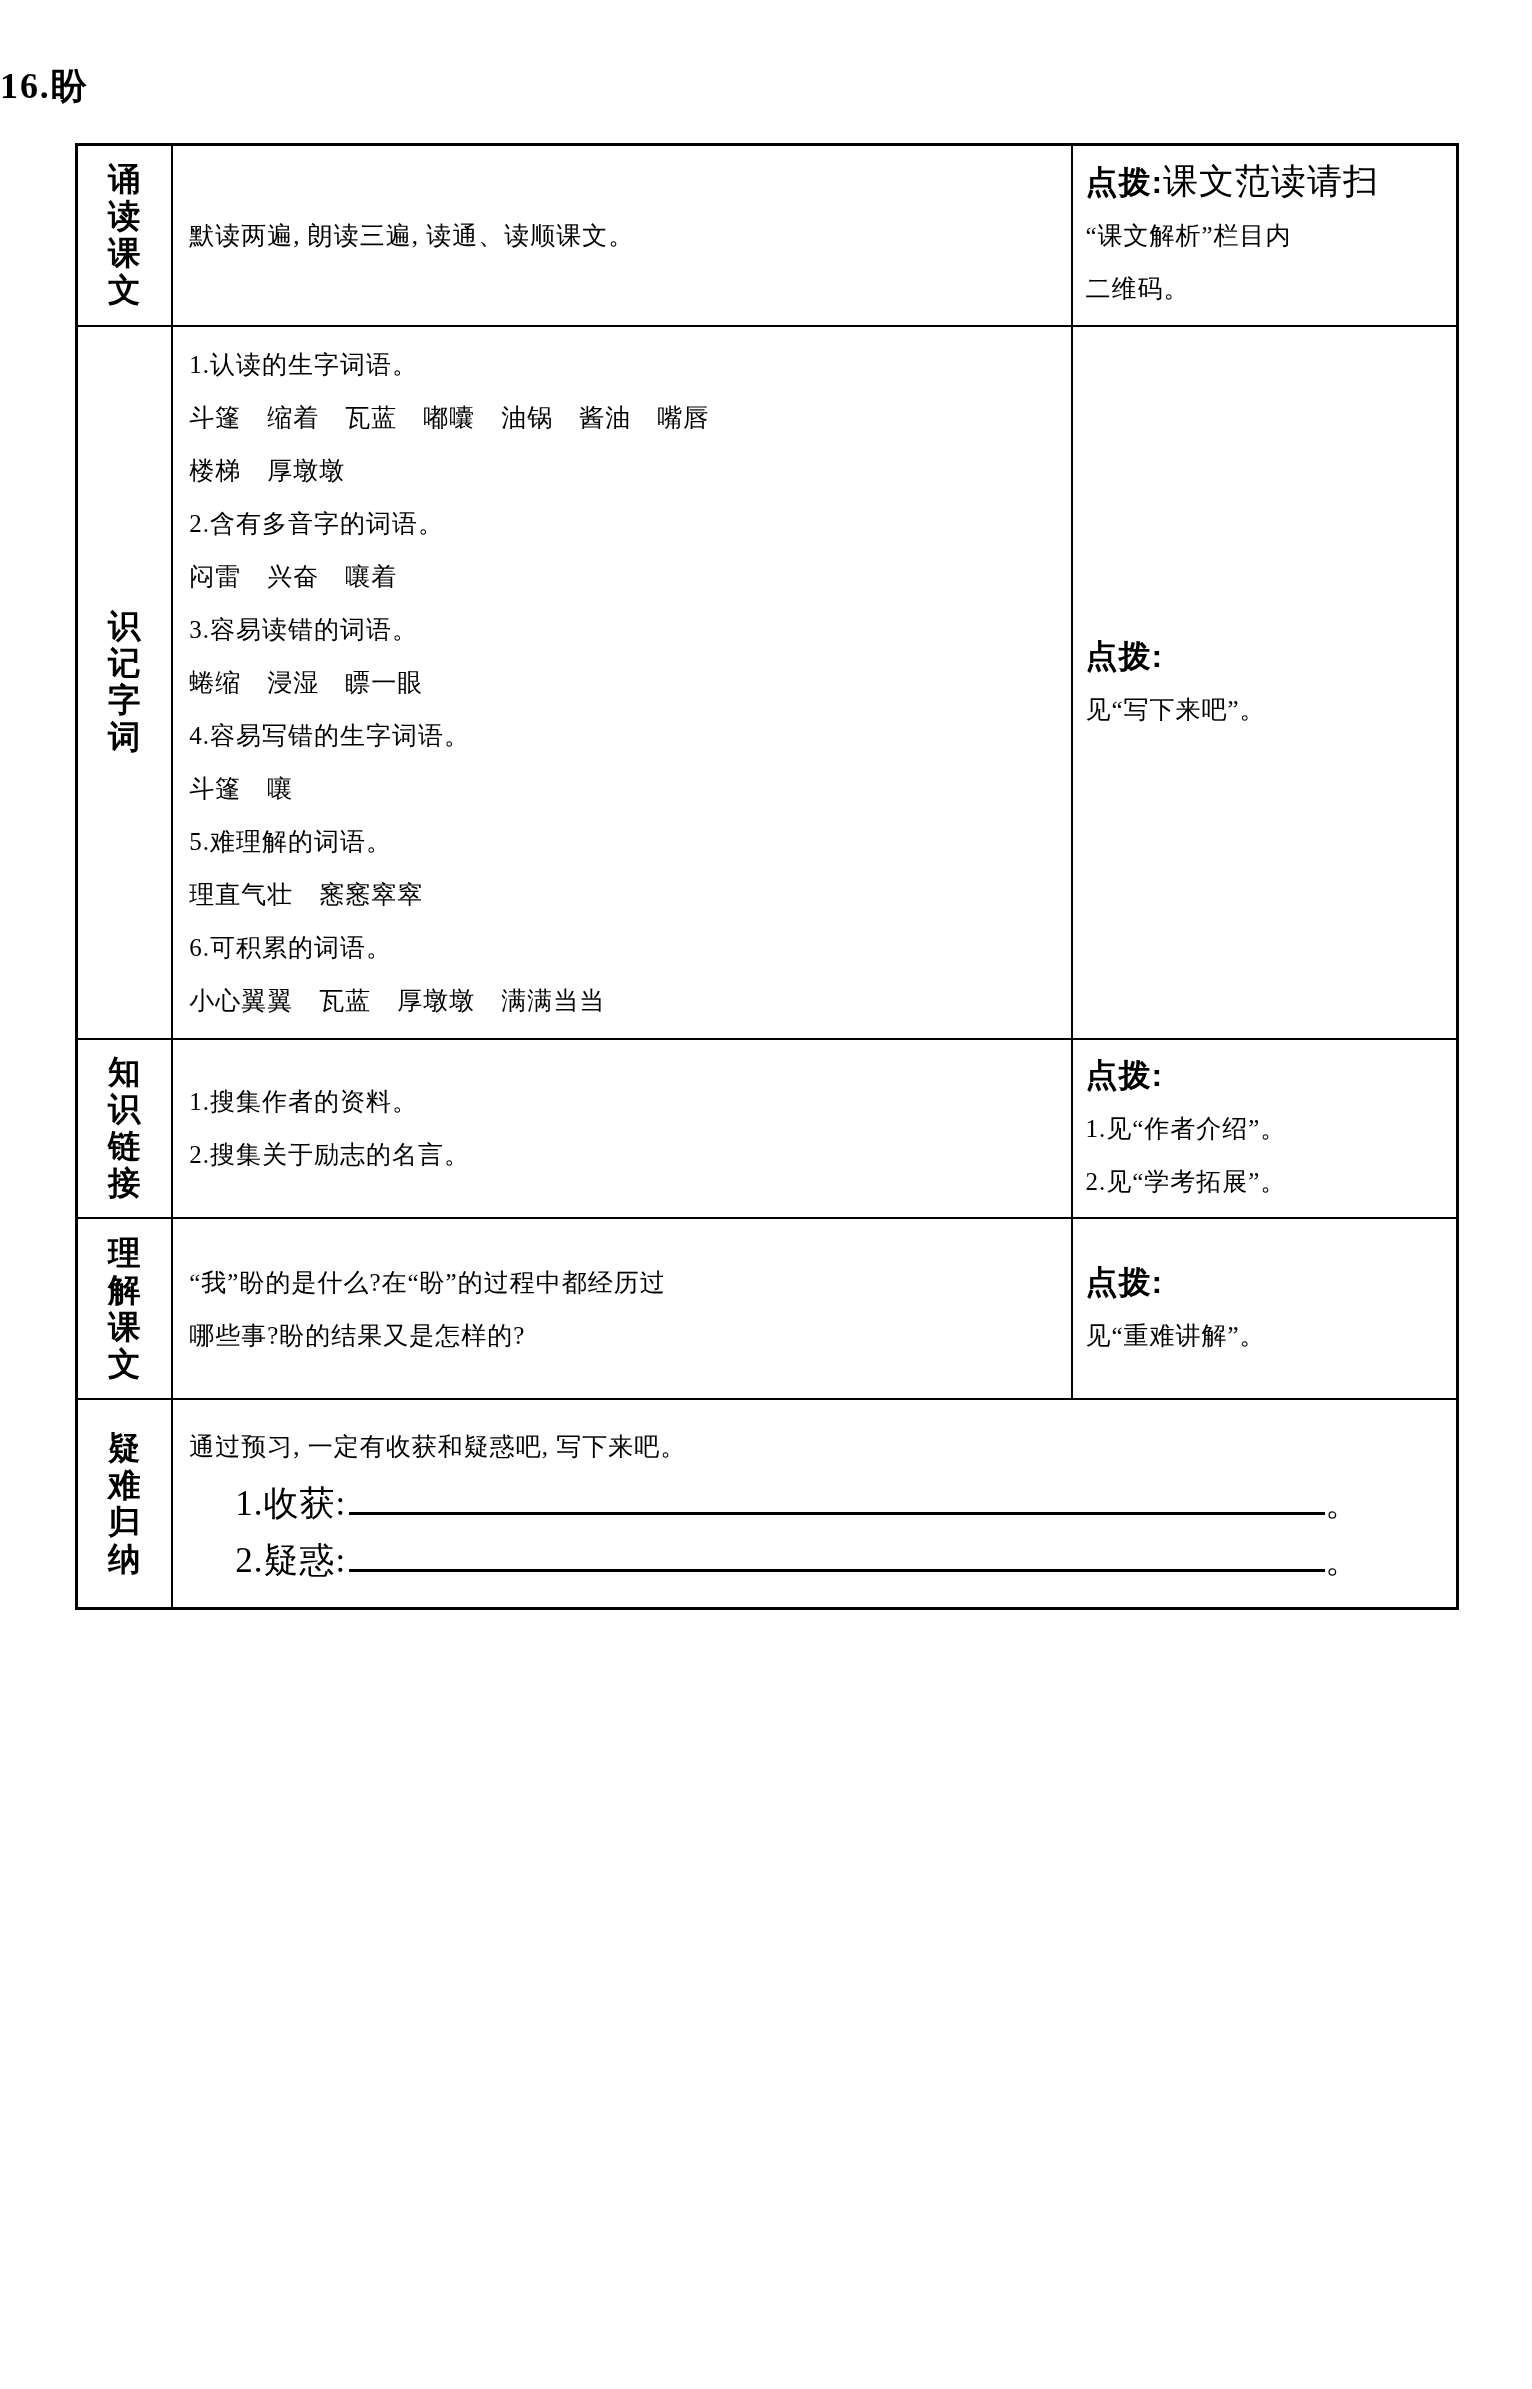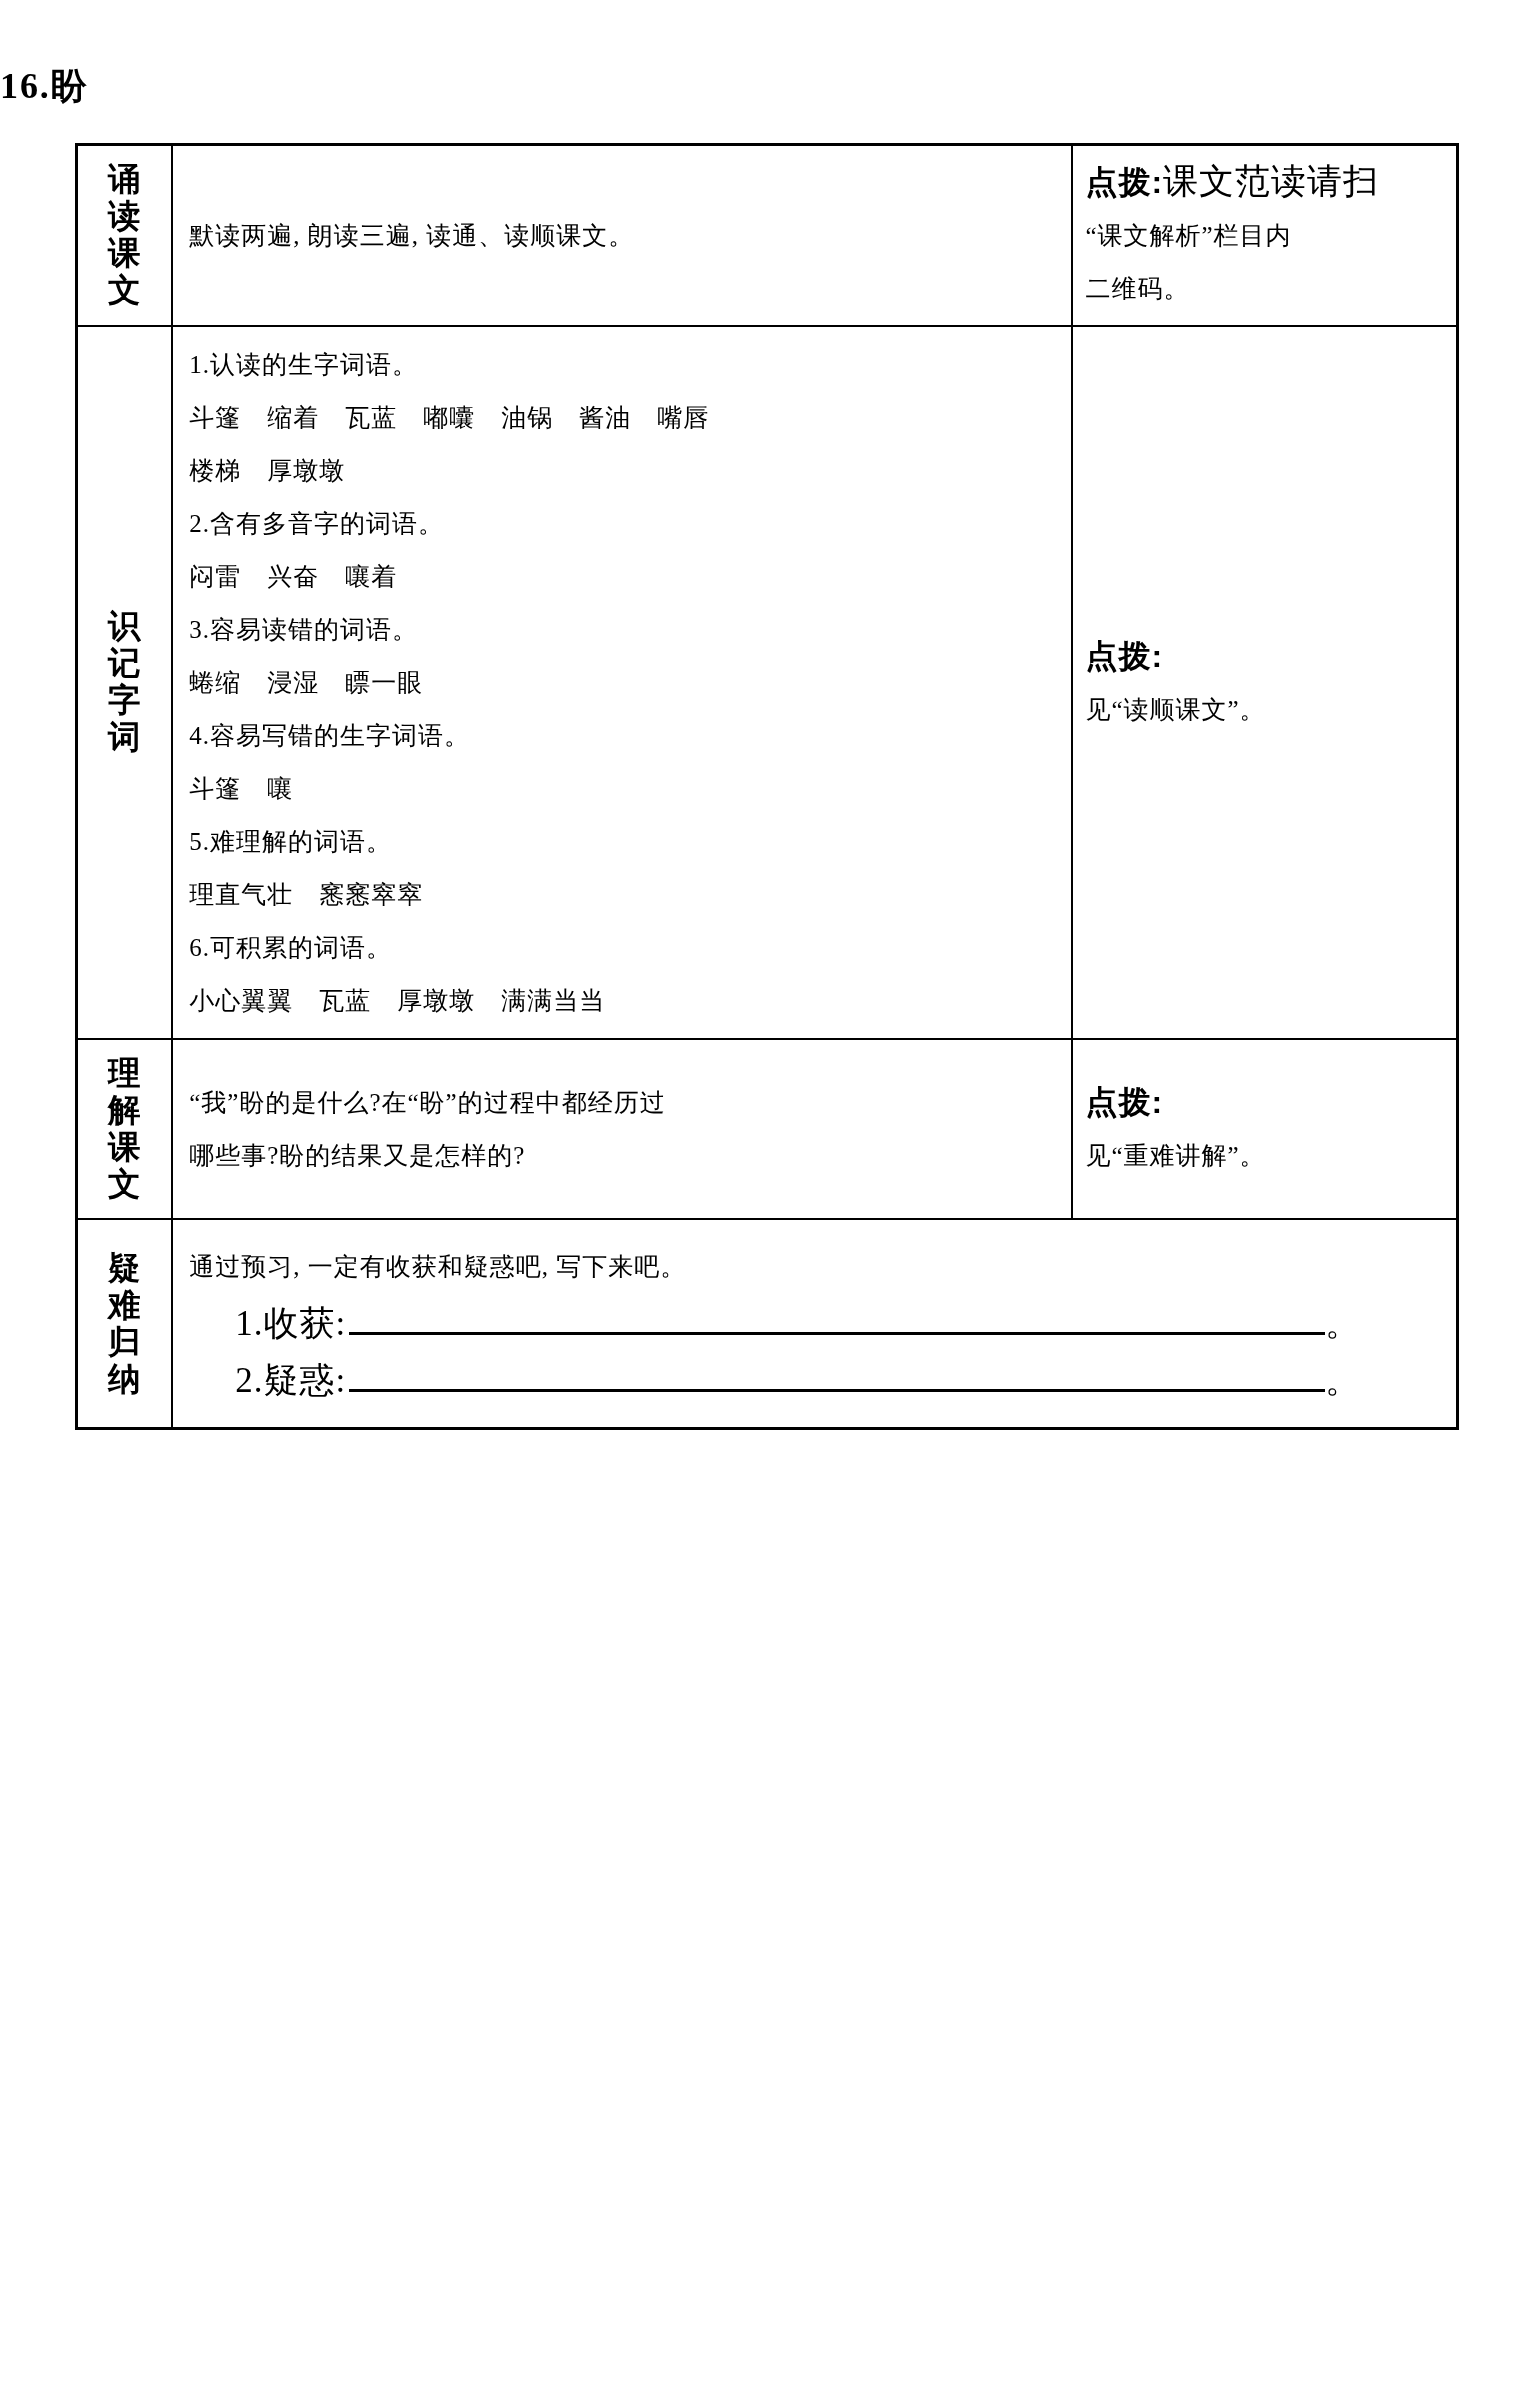--- a/index.html
+++ b/index.html
@@ -128,24 +128,38 @@
 蜷缩　浸湿　瞟一眼
 4.容易写错的生字词语。
 斗篷　嚷
 5.难理解的词语。
 理直气壮　窸窸窣窣
 6.可积累的词语。
 小心翼翼　瓦蓝　厚墩墩　满满当当</div>
       </td>
       <td class="c-hint">
         <div class="hint-first"><span class="hint-label">点拨:</span></div>
-        <div class="body-text">见“读顺课文”。</div>
+        <div class="body-text">见“写下来吧”。</div>
       </td>
     </tr>
 
+    <tr class="r2">
+      <td>
+        <div class="vtext">知识链接</div>
+      </td>
+      <td class="c-body">
+        <div class="body-text">1.搜集作者的资料。
+2.搜集关于励志的名言。</div>
+      </td>
+      <td class="c-hint">
+        <div class="hint-first"><span class="hint-label">点拨:</span></div>
+        <div class="body-text">1.见“作者介绍”。
+2.见“学考拓展”。</div>
+      </td>
+    </tr>
 
     <tr class="r3">
       <td>
         <div class="vtext">理解课文</div>
       </td>
       <td class="c-body">
         <div class="body-text">“我”盼的是什么?在“盼”的过程中都经历过
 哪些事?盼的结果又是怎样的?</div>
       </td>
       <td class="c-hint">

